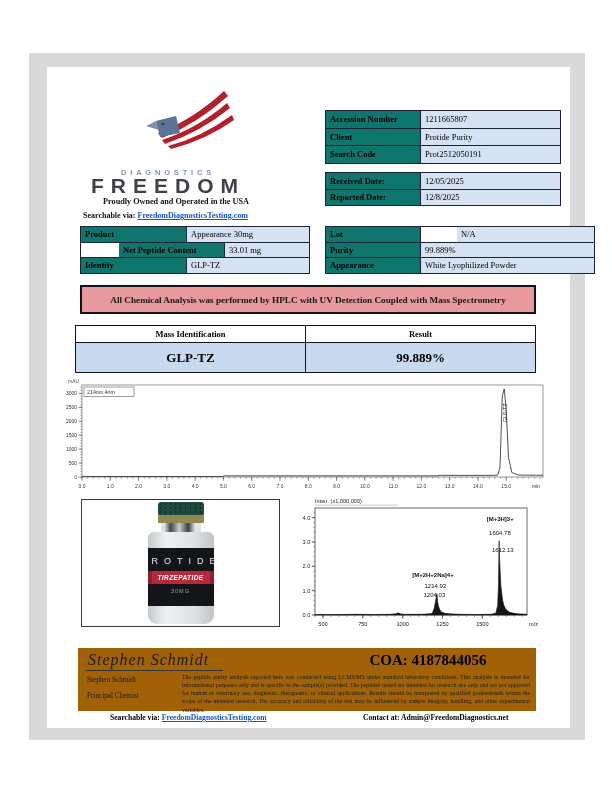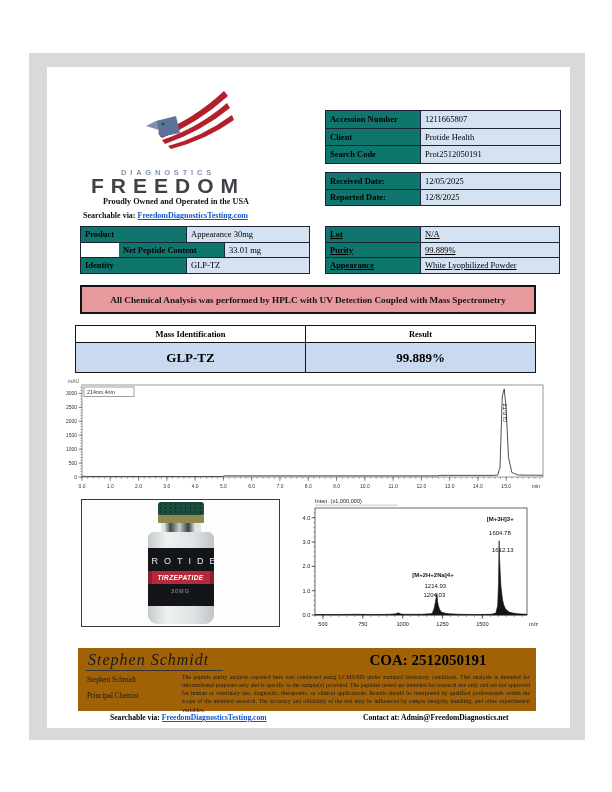--- a/index.html
+++ b/index.html
@@ -101,21 +101,21 @@
   </div>
 
 
   <div class="abs tbl" style="left:278px;top:43px;width:236px;">
     <div class="trow">
       <div class="tcell tlabel" style="width:95px;height:16.5px;">Accession Number</div>
       <div class="tcell tval" style="flex:1;height:16.5px;">1211665807</div>
     </div>
     <div class="trow">
       <div class="tcell tlabel" style="width:95px;height:16.5px;">Client</div>
-      <div class="tcell tval" style="flex:1;height:16.5px;">Protide Health</div>
+      <div class="tcell tval" style="flex:1;height:16.5px;">Protide Purity</div>
     </div>
     <div class="trow">
       <div class="tcell tlabel" style="width:95px;height:16.5px;">Search Code</div>
       <div class="tcell tval" style="flex:1;height:16.5px;">Prot2512050191</div>
     </div>
   </div>
 
   <div class="abs tbl" style="left:278px;top:105px;width:236px;">
     <div class="trow">
       <div class="tcell tlabel" style="width:95px;height:15.5px;">Received Date:</div>
@@ -135,24 +135,24 @@
     <div class="trow">
       <div class="tcell tlabel" style="width:106px;height:14.6px;margin-left:38px;">Net Peptide Content</div>
       <div class="tcell tval" style="flex:1;height:14.6px;">33.01 mg</div>
     </div>
     <div class="trow">
       <div class="tcell tlabel" style="width:106px;height:14.6px;">Identity</div>
       <div class="tcell tval" style="flex:1;height:14.6px;">GLP-TZ</div>
     </div>
   </div>
 
-  <div class="abs tbl" style="left:278px;top:159px;width:235px;text-decoration:underline;">
+  <div class="abs tbl" style="left:278px;top:159px;width:270px;">
     <div class="trow">
       <div class="tcell tlabel" style="width:95px;height:14.6px;">Lot</div>
-      <div class="tcell tval" style="flex:1;height:14.6px;">N/A</div>
+      <div class="tcell tval" style="flex:1;height:14.6px;margin-left:36px;">N/A</div>
     </div>
     <div class="trow">
       <div class="tcell tlabel" style="width:95px;height:14.6px;">Purity</div>
       <div class="tcell tval" style="flex:1;height:14.6px;">99.889%</div>
     </div>
     <div class="trow">
       <div class="tcell tlabel" style="width:95px;height:14.6px;">Appearance</div>
       <div class="tcell tval" style="flex:1;height:14.6px;">White Lyophilized Powder</div>
     </div>
   </div>
@@ -440,21 +440,21 @@
         <text x="140.34586466165416" y="92.76363636363637" font-size="6" text-anchor="middle" font-family="Liberation Sans, sans-serif" fill="#111" font-weight="normal">1214.93</text>
         <text x="139.38947368421051" y="101.51818181818182" font-size="6" text-anchor="middle" font-family="Liberation Sans, sans-serif" fill="#111" font-weight="normal">1204.03</text>
       </svg>
 
   <div class="abs sig-box" style="left:31px;top:581px;width:458px;height:63px;">
     <div class="abs" style="left:8px;top:3px;">
       <span class="sig-script">Stephen Schmidt</span>
     </div>
     <div class="abs sig-name" style="left:9px;top:28px;">Stephen Schmidt</div>
     <div class="abs sig-name" style="left:9px;top:44px;">Principal Chemist</div>
-    <div class="abs coa-num" style="left:250px;top:4px;width:200px;">COA: 2512050191</div>
+    <div class="abs coa-num" style="left:250px;top:4px;width:200px;">COA: 4187844056</div>
     <div class="abs disclaimer" style="left:104px;top:25px;width:348px;">The peptide purity analysis reported here was conducted using LCMS/MS under standard laboratory conditions. This analysis is intended for informational purposes only and is specific to the sample(s) provided. The peptides tested are intended for research use only and are not approved for human or veterinary use, diagnostic, therapeutic, or clinical applications. Results should be interpreted by qualified professionals within the scope of the intended research. The accuracy and reliability of the test may be influenced by sample integrity, handling, and other experimental variables.</div>
   </div>
 
   <div class="abs footer-line" style="left:63px;top:646px;">
     <span>Searchable via:</span>
     <a class="link">FreedomDiagnosticsTesting.com</a>
   </div>
   <div class="abs footer-line" style="left:316px;top:646px;">Contact at: Admin@FreedomDiagnostics.net</div>
 
 </div>

